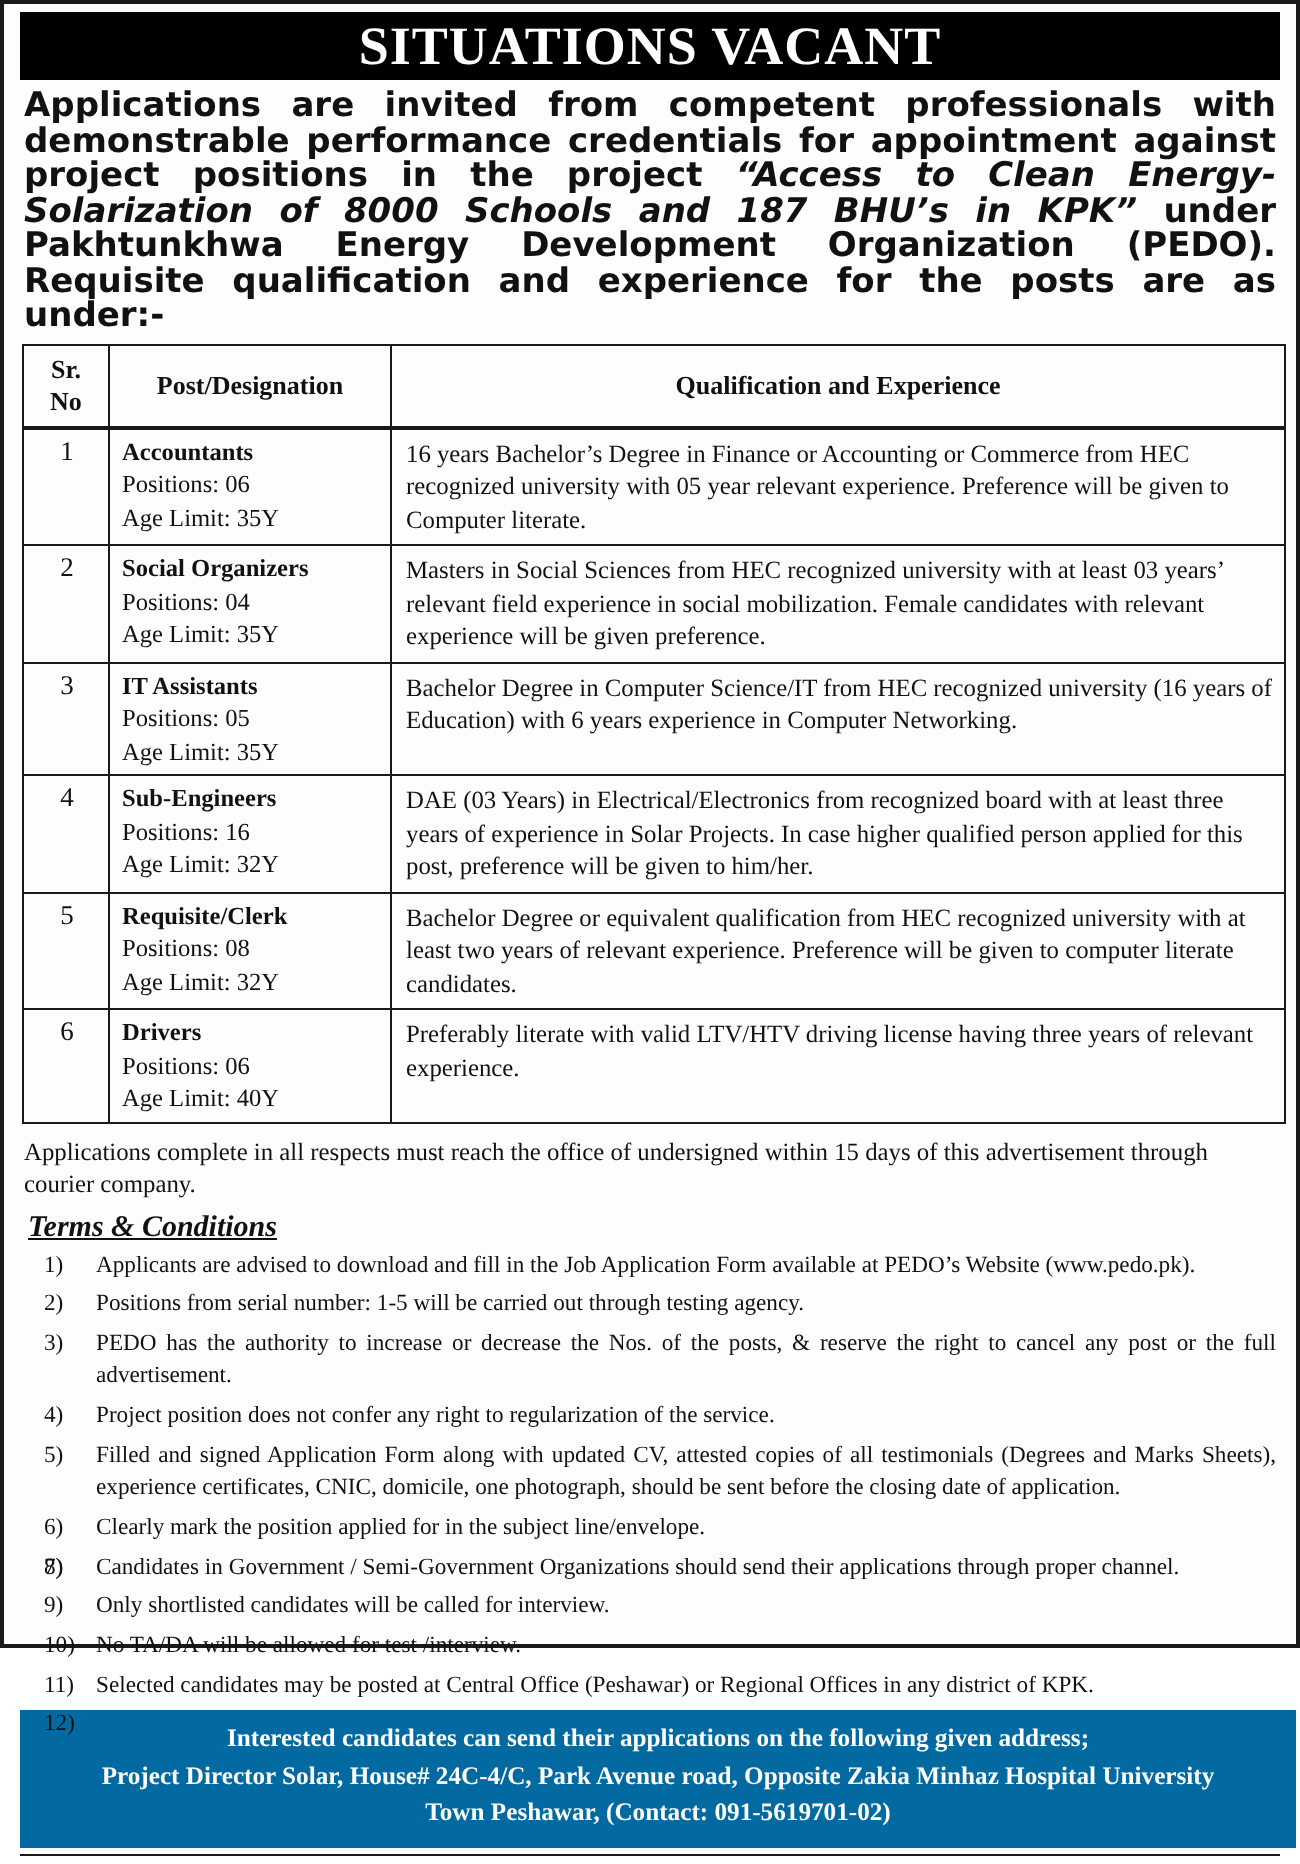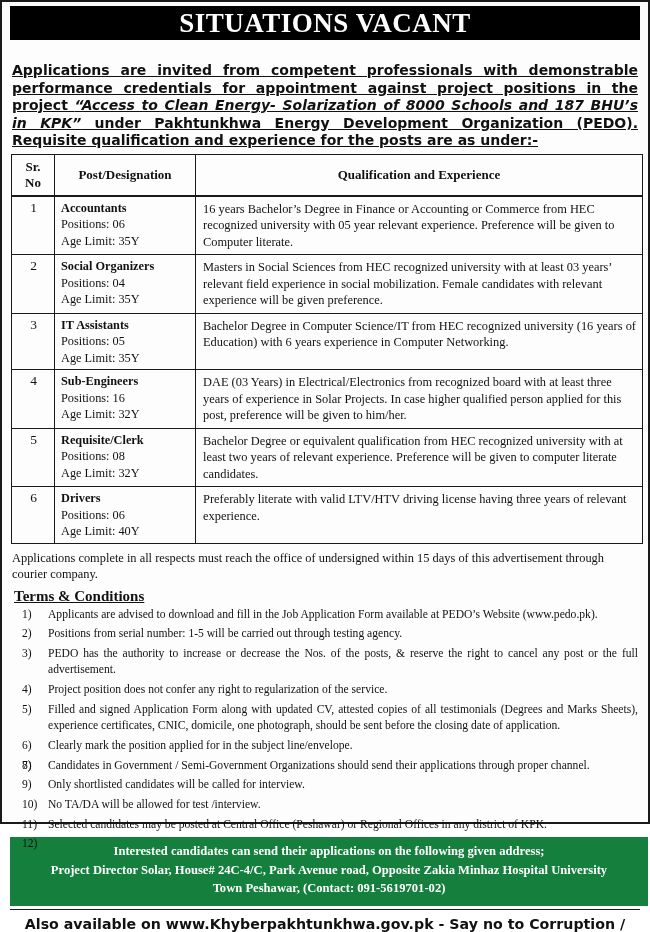--- a/index.html
+++ b/index.html
@@ -36,28 +36,27 @@
   .title-banner .title-text {
     font-family: "Liberation Serif", serif;
     font-weight: bold;
     font-size: 27px;
     letter-spacing: 0.5px;
     line-height: 30px;
     display: block;
   }
   
   .intro {
-    margin: 22px 10px 4px 10px;
+    margin: 5px 10px 4px 10px;
     font-family: "DejaVu Sans", sans-serif;
-    font-size: 14px;
+    font-size: 17px;
     line-height: 17.5px;
     text-align: justify;
     font-weight: 600;
     color: #111;
-    text-decoration: underline;
   }
   .intro .proj {
     font-style: italic;
     font-weight: bold;
   }
   
   table.jobs {
     margin: 0 9px;
     width: 632px;
     border-collapse: collapse;
@@ -115,20 +114,21 @@
     font-size: 12.4px;
     line-height: 16px;
   }
   
   .terms-heading {
     margin: 6px 0 2px 12px;
     font-family: "Liberation Serif", serif;
     font-weight: bold;
     font-size: 15px;
     text-decoration: underline;
+    font-style: italic;
   }
   ol.terms {
     margin: 0 10px 0 10px;
     padding: 0;
     list-style: none;
     font-family: "Liberation Serif", serif;
     font-size: 11.6px;
     line-height: 16.5px;
   }
   ol.terms li {
@@ -139,21 +139,21 @@
   }
   ol.terms li .num {
     position: absolute;
     left: 10px;
     width: 24px;
     text-align: left;
   }
   
   .address-box {
     margin: 4px 0 0 8px;
-    background: #15803d;
+    background: #0369a1;
     color: #ffffff;
     text-align: center;
     padding: 5px 6px 8px 6px;
     font-family: "Liberation Serif", serif;
     font-weight: bold;
     font-size: 12.6px;
     line-height: 18.5px;
   }
   .address-box .line { display: block; }
   

